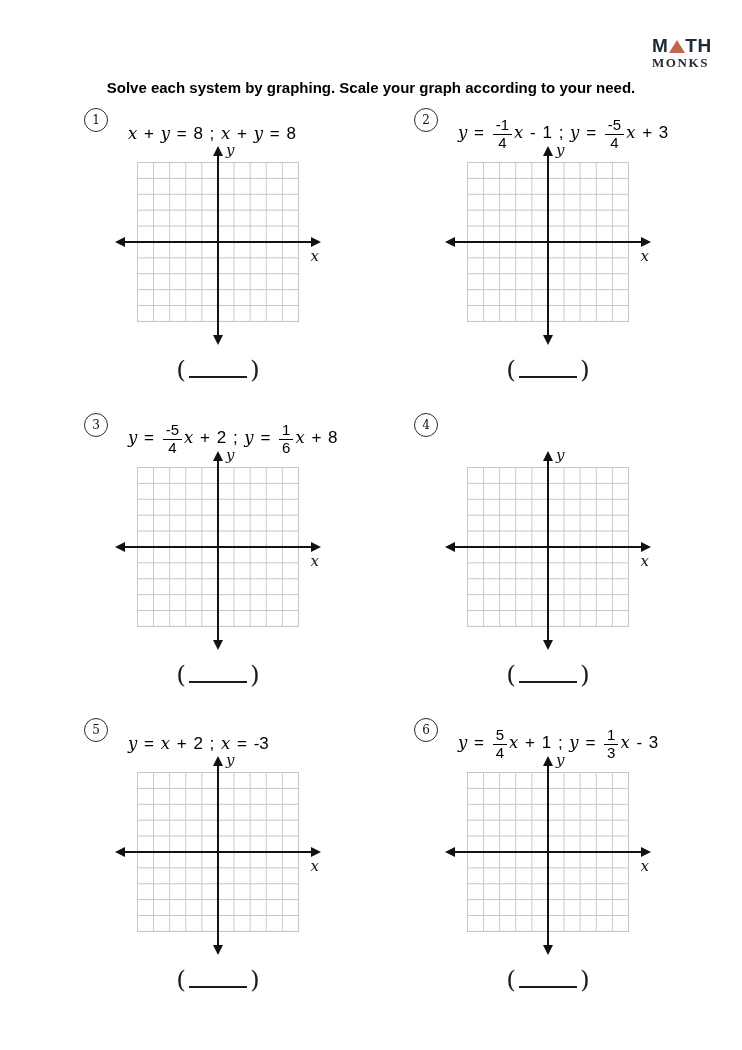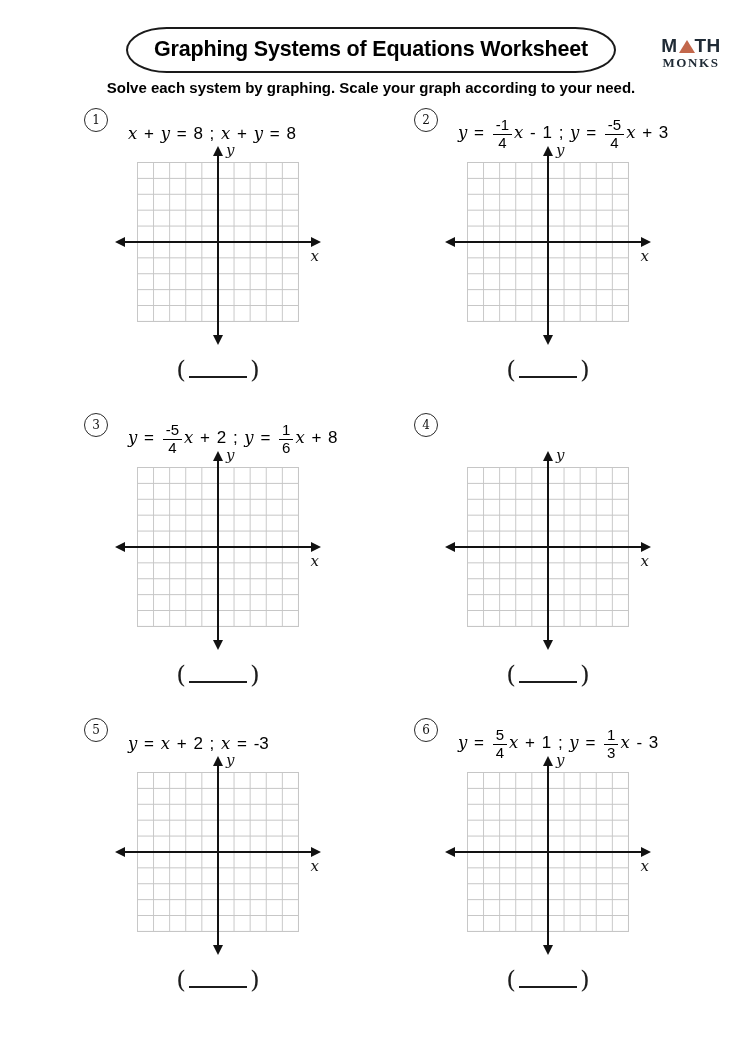--- a/index.html
+++ b/index.html
@@ -18,21 +18,21 @@
     border: 2px solid #1a1a1a;
     border-radius: 46px / 26px;
     padding: 8px 26px 9px;
     font-size: 21.5px;
     font-weight: 600;
     letter-spacing: -0.2px;
     color: #000;
   }
   .logo {
     position: absolute; right: 12px; top: 36px;
-    width: 78px; text-align: center; line-height: 1;
+    width: 78px; text-align: left; line-height: 1;
   }
   .logo-top { font-size: 19px; font-weight: 700; color: #202b36; letter-spacing: 0.5px; white-space: nowrap; }
   .logo-tri {
     display: inline-block; width: 0; height: 0;
     border-left: 8px solid transparent;
     border-right: 8px solid transparent;
     border-bottom: 13px solid var(--accent, #c2674b);
     margin: 0 0 0 1px; vertical-align: -1px;
   }
   .logo-sub { font-size: 13px; font-weight: 700; color: #202b36; letter-spacing: 1.6px; margin-top: 1px; font-family: Liberation Serif, serif; }
@@ -92,23 +92,20 @@
 
   
   .answer { width: 204px; margin-left: 44px; margin-top: 9px; text-align: center; height: 34px; }
   .paren { font-family: "DejaVu Serif", serif; font-size: 25px; color: #1c1c1c; }
   .aline { display: inline-block; width: 58px; height: 0.72em; border-bottom: 2.5px solid #1c1c1c; margin: 0 3px; }
 </style>
 </head>
 <body>
 
 <div class="header">
-  <div class="title-oval">
-    <span>Graphing Systems of Equations Worksheet</span>
-  </div>
   <div class="logo">
     <div class="logo-top"><span>M</span><span class="logo-tri"></span><span>TH</span></div>
     <div class="logo-sub">MONKS</div>
   </div>
 </div>
 <div class="instruction">Solve each system by graphing. Scale your graph according to your need.</div>
 
 <div class="problems">
 
   <div class="problem">

